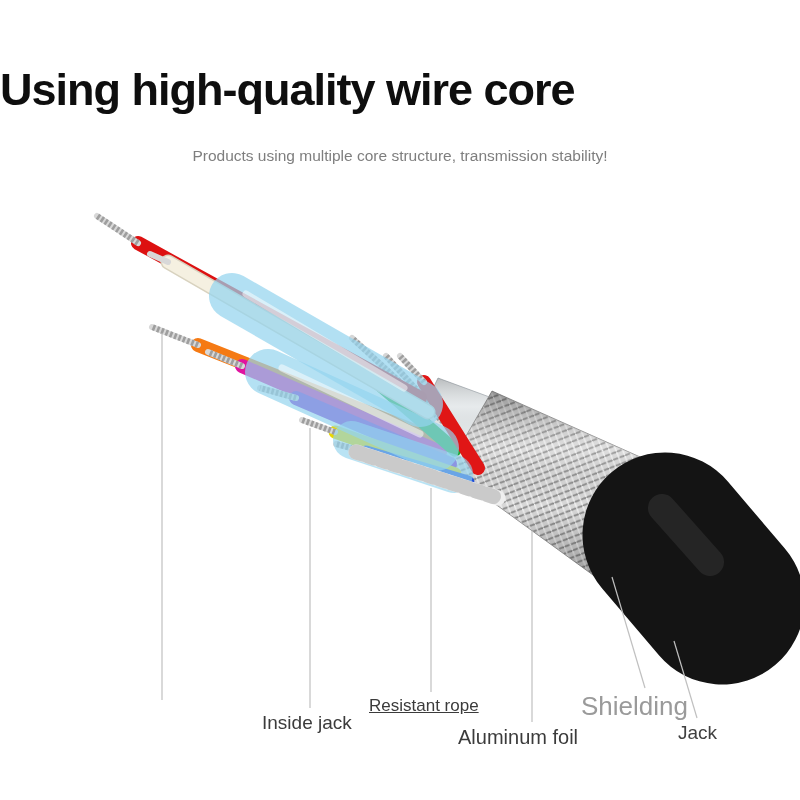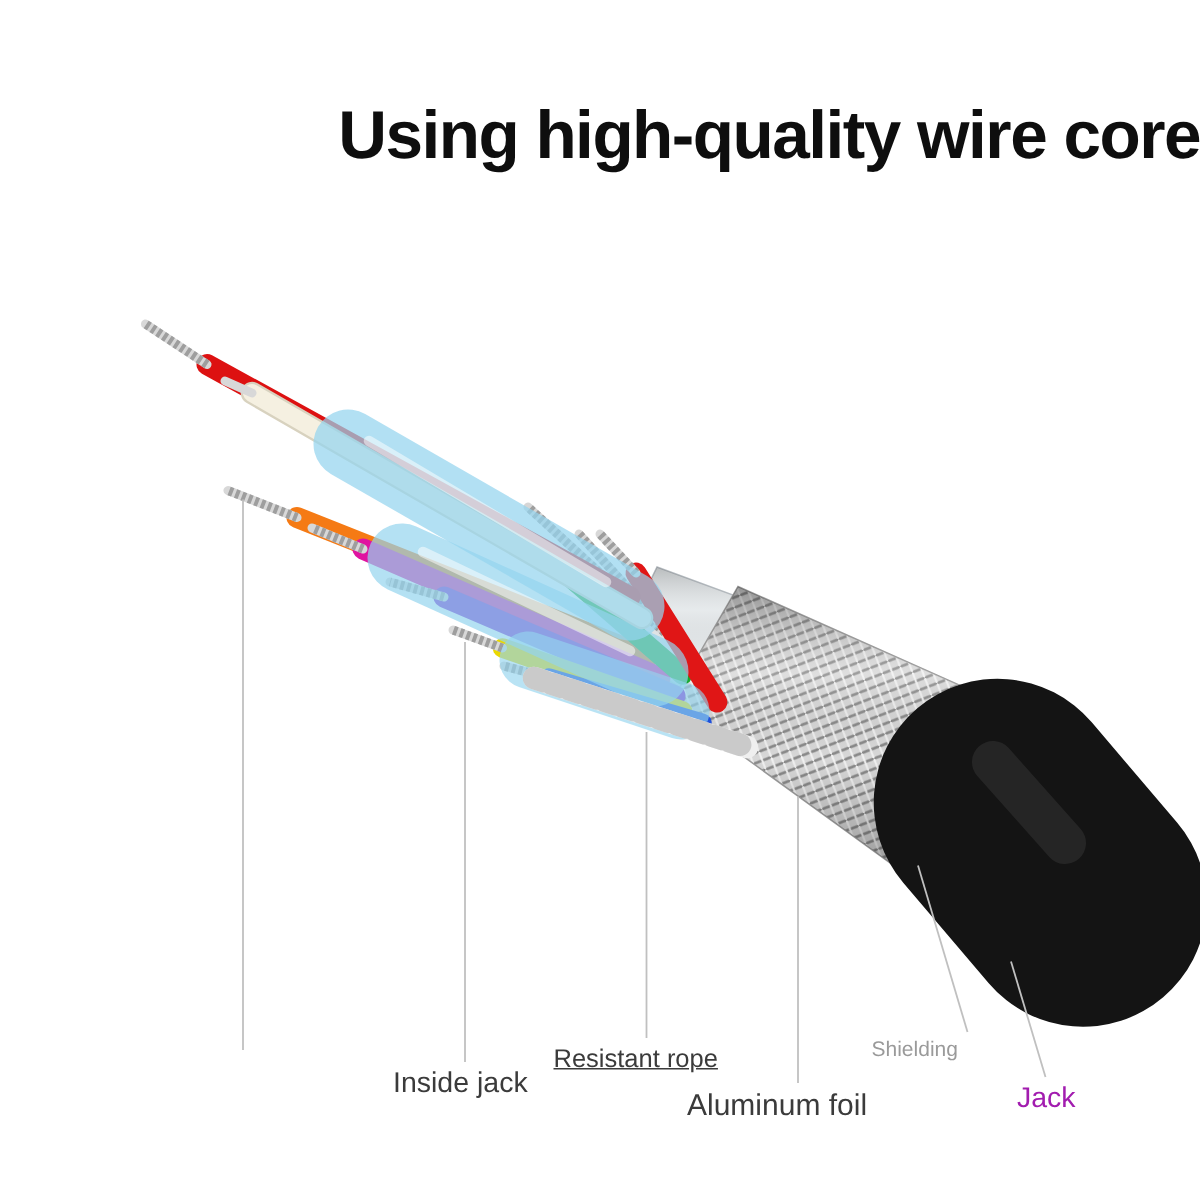--- a/index.html
+++ b/index.html
@@ -1,36 +1,37 @@
 <!DOCTYPE html>
 <html><head>
 <meta charset="utf-8">
 <style>
   html,body{margin:0;padding:0;background:#fff;}
   .stage{position:relative;width:800px;height:800px;background:#ffffff;overflow:hidden;
          font-family:"Liberation Sans",sans-serif;}
-  .title{position:absolute;top:64px;left:0;width:100%;margin:0;text-align:right;
+  .title{position:absolute;top:64px;left:0;width:100%;margin:0;text-align:left;
          font-size:45px;font-weight:700;letter-spacing:-1px;color:#0e0e0e;}
   .subtitle{position:absolute;top:147px;left:0;width:100%;margin:0;text-align:center;
          font-size:15.5px;color:#7e7e7e;}
   svg.illus{position:absolute;left:0;top:0;width:800px;height:800px;}
   .lbl{position:absolute;color:#3b3b3b;white-space:nowrap;}
   #lbl-copper{left:52px;top:707px;font-size:17px;}
   #lbl-inside{left:262px;top:712px;font-size:19px;}
   #lbl-rope{left:369px;top:696px;font-size:17px;text-decoration:underline;}
   #lbl-foil{left:458px;top:726px;font-size:20px;}
-  #lbl-shield{left:581px;top:691px;font-size:14px;color:#9a9a9a;}
-  #lbl-jack{left:678px;top:722px;font-size:19px;color:#a21caf;}
+  #lbl-shield{left:581px;top:691px;font-size:26px;color:#9a9a9a;}
+  #lbl-jack{left:678px;top:722px;font-size:19px;color:#404040;}
 </style>
 </head>
 <body>
 
 <div class="stage">
 
   <h1 class="title">Using high-quality wire core</h1>
+  <p class="subtitle">Products using multiple core structure, transmission stability!</p>
 
   <svg class="illus" viewBox="0 0 800 800">
     <defs>
       <pattern id="braid" width="9" height="9" patternUnits="userSpaceOnUse" patternTransform="rotate(24)">
         <rect width="9" height="9" fill="#d8d8d8"></rect>
         <path d="M0 9 L9 0" stroke="#8a8a8a" stroke-width="1.8"></path>
         <path d="M0 0 L9 9" stroke="#f2f2f2" stroke-width="1.4"></path>
       </pattern>
       <linearGradient id="tubeShade" x1="0" y1="0" x2="0" y2="1">
         <stop offset="0" stop-color="rgba(0,0,0,0.38)"></stop>

